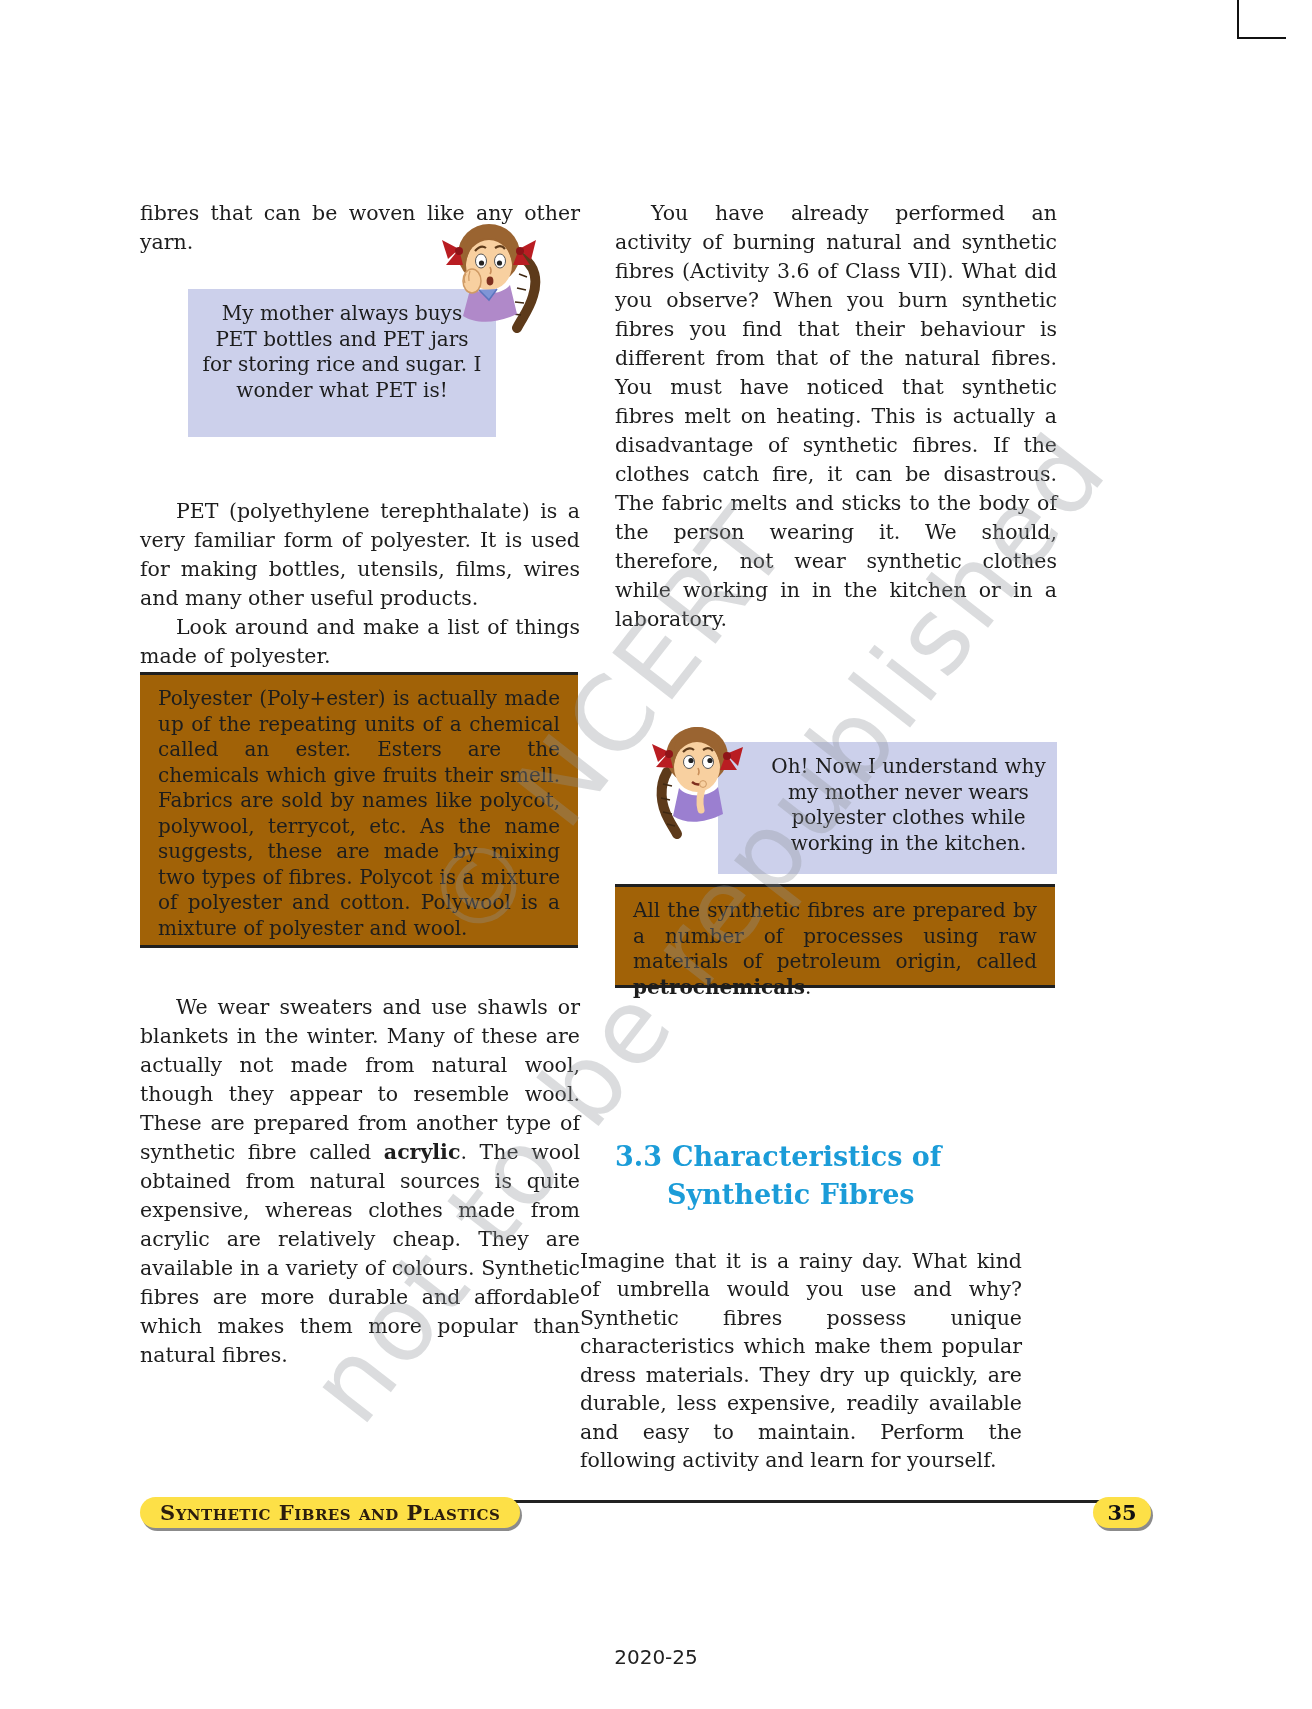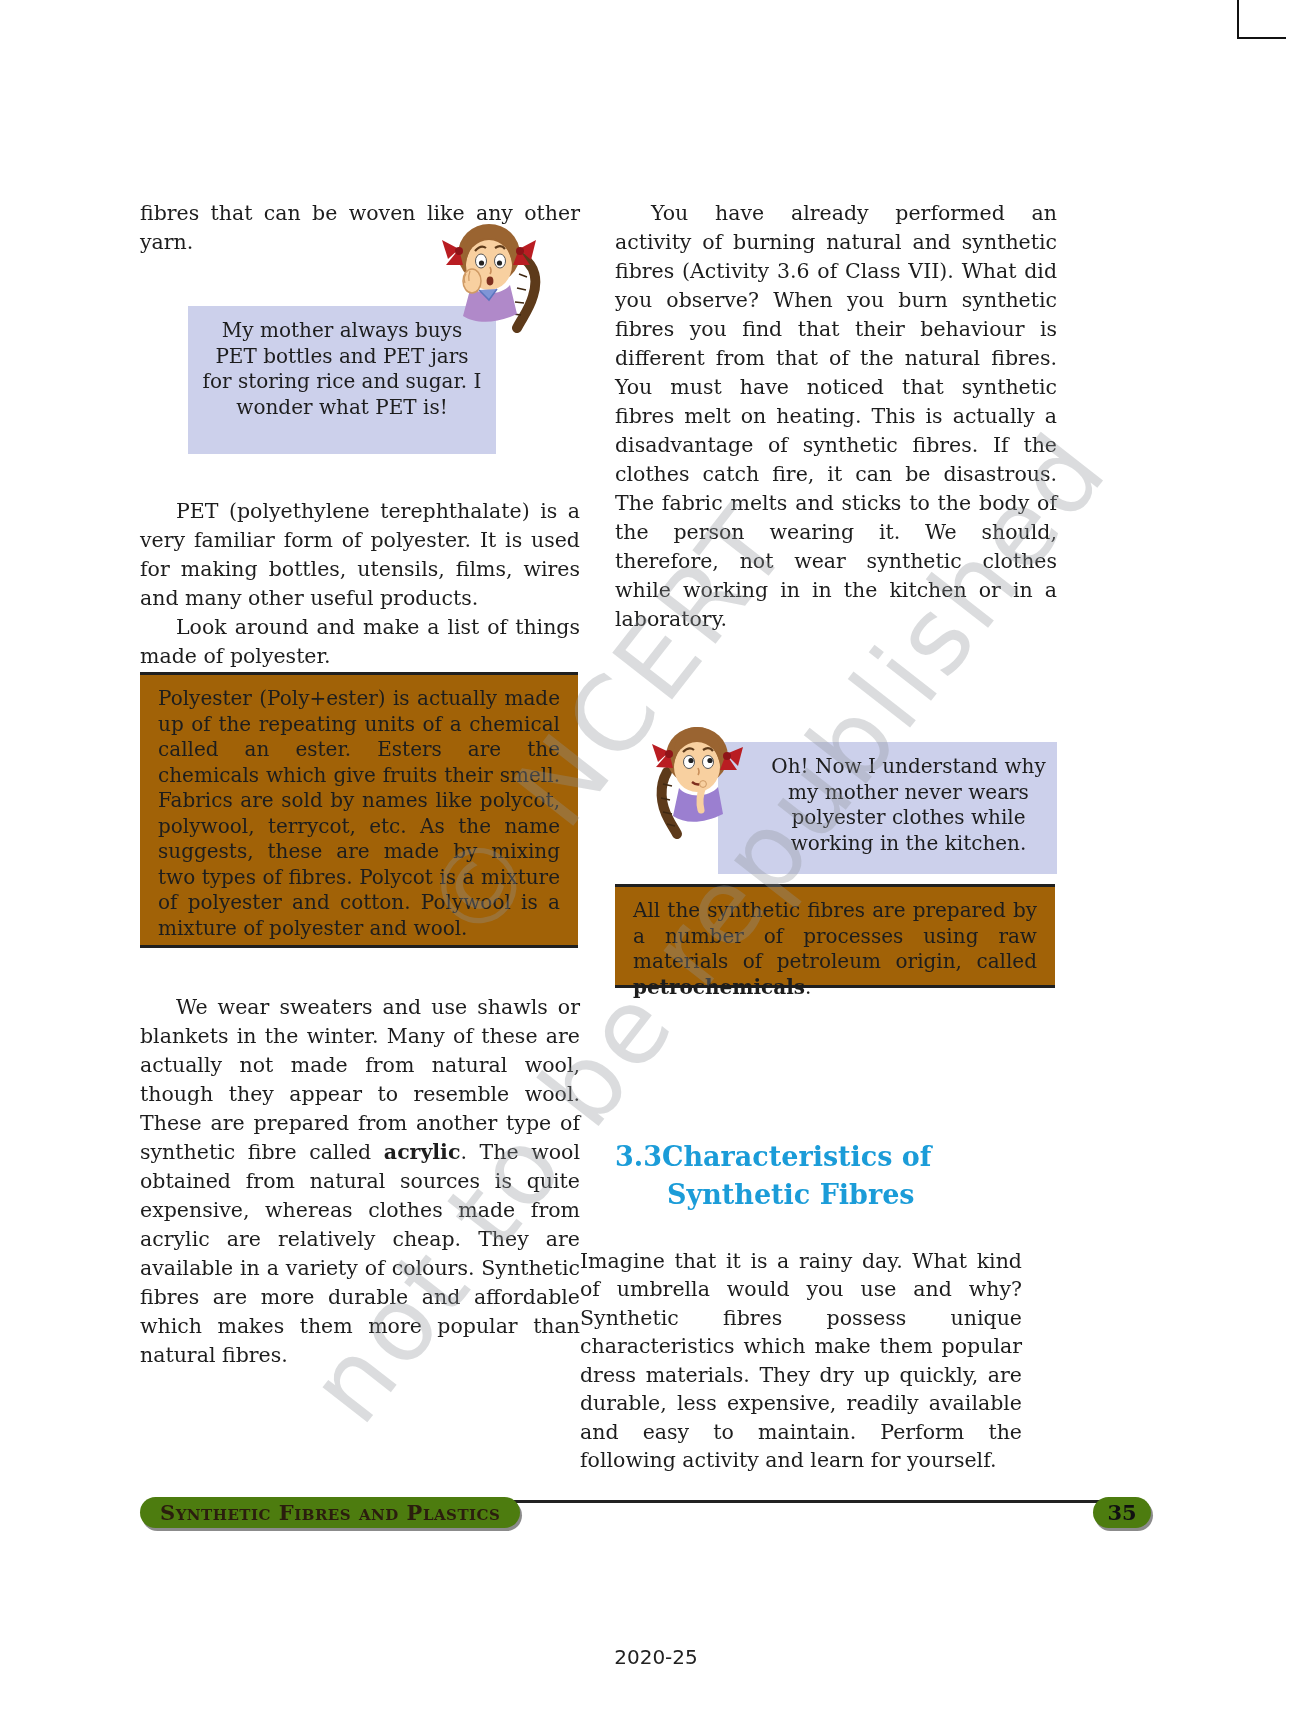--- a/index.html
+++ b/index.html
@@ -21,31 +21,31 @@
     position:absolute; background:#a16207;
     border-top:3px solid #1f1f1f; border-bottom:3px solid #1f1f1f;
     padding:11px 18px; box-sizing:border-box; text-align:justify;
     font-size:20px; line-height:25.5px;
   }
   .heading {
     position:absolute; color:#1b9cd8; font-weight:bold;
     font-size:27px; line-height:38px; width:440px;
   }
   .heading .line2 { display:block; padding-left:52px; }
-  .heading .hnum { }
+  .heading .hnum { margin-right:10px; }
   .watermark {
     position:absolute; color:#90959a; opacity:.32; font-size:104px;
     white-space:nowrap; transform-origin:0 0; z-index:9; pointer-events:none;
     font-family:"DejaVu Sans","Liberation Sans",sans-serif; letter-spacing:5px;
   }
   .corner-v { position:absolute; left:1237px; top:0; width:2px; height:38px; background:#111; }
   .corner-h { position:absolute; left:1237px; top:37px; width:49px; height:2px; background:#111; }
   .footer-line { position:absolute; left:263px; top:1500px; width:873px; height:3px; background:#222; }
   .footer-pill {
-    position:absolute; background:#4d7c0f; border-radius:16px;
+    position:absolute; background:#fde047; border-radius:16px;
     box-shadow:2px 3px 0 rgba(100,100,100,.75);
     display:flex; align-items:center; justify-content:center;text-align:right;
   }
   .footer-pill-left {
     left:140px; top:1497px; height:31px; padding:0 20px;
     font-variant:small-caps; font-weight:bold; font-size:21px; color:#2b1d0e;
     letter-spacing:.5px;
   }
   .footer-pill-right {
     left:1093px; top:1497px; width:58px; height:31px;
@@ -90,21 +90,21 @@
     <ellipse cx="63" cy="43" rx="5.5" ry="7" fill="#ffffff" stroke="#555" stroke-width="1"></ellipse>
     <circle cx="62.5" cy="45" r="2.6" fill="#222"></circle>
     <path d="M53 49 q2 4 0 7" stroke="#c98f5a" stroke-width="1.6" fill="none"></path>
     <ellipse cx="53" cy="63" rx="3.4" ry="4.4" fill="#7e2f1e"></ellipse>
     <path d="M34 68 C42 78 64 78 73 67 L80 96 C60 106 38 106 26 98 Z" fill="#b089c9"></path>
     <path d="M42 72 L52 82 L60 71" fill="#7f95d6" stroke="#5c74bd" stroke-width="1.5"></path>
     <ellipse cx="35" cy="63" rx="9" ry="12" fill="#f8d0a0" stroke="#cf9a64" stroke-width="1.5"></ellipse>
     <path d="M29 56 q-3 4 -1 9 M33 53 q-2 5 -1 10" stroke="#cf9a64" stroke-width="1.2" fill="none"></path>
   </svg>
 
-  <div class="bubble" style="left:188px; top:289px; width:308px; height:148px;margin-top:17px;">My mother always buys PET bottles and PET jars for storing rice and sugar. I wonder what PET is!</div>
+  <div class="bubble" style="left:188px; top:289px; width:308px; height:148px;">My mother always buys PET bottles and PET jars for storing rice and sugar. I wonder what PET is!</div>
 
   <p class="para indent" style="left:140px; top:592px;">Look around and make a list of things made of polyester.</p>
 
   <p class="para indent" style="left:140px; top:476px;">PET (polyethylene terephthalate) is a very familiar form of polyester. It is used for making bottles, utensils, films, wires and many other useful products.</p>
 
   <div class="infobox" style="left:140px; top:672px; width:438px; height:276px;">Polyester (Poly+ester) is actually made up of the repeating units of a chemical called an ester. Esters are the chemicals which give fruits their smell. Fabrics are sold by names like polycot, polywool, terrycot, etc. As the name suggests, these are made by mixing two types of fibres. Polycot is a mixture of polyester and cotton. Polywool is a mixture of polyester and wool.</div>
 
   <p class="para indent" style="left:140px; top:972px;">
     <span>We wear sweaters and use shawls or blankets in the winter. Many of these are actually not made from natural wool, though they appear to resemble wool. These are prepared from another type of synthetic fibre called </span><span class="bold">acrylic</span><span>. The wool obtained from natural sources is quite expensive, whereas clothes made from acrylic are relatively cheap. They are available in a variety of colours. Synthetic fibres are more durable and affordable which makes them more popular than natural fibres.</span>
   </p>

